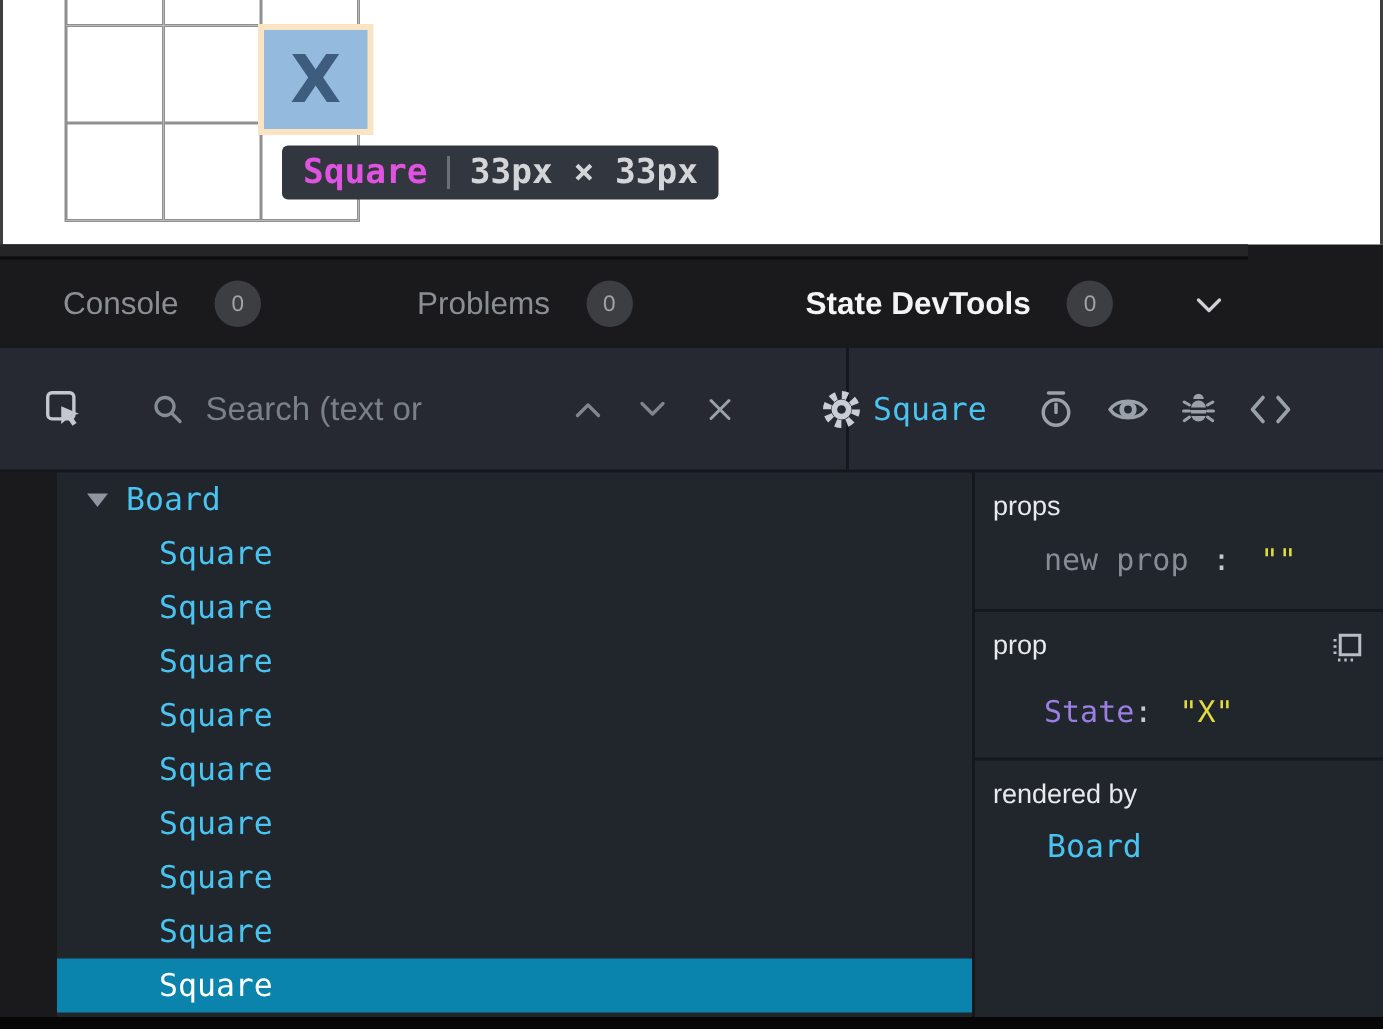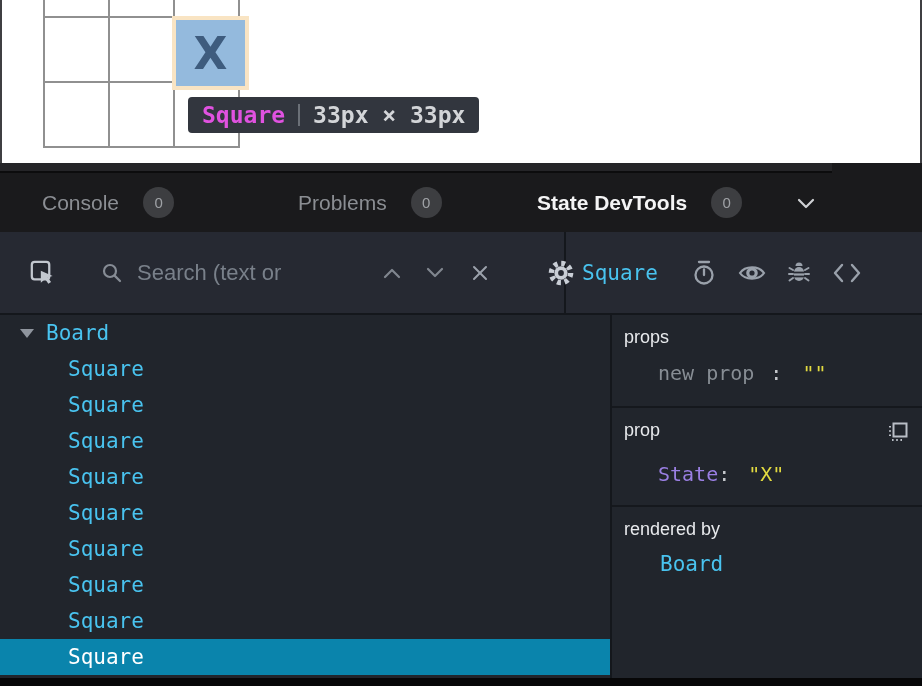--- a/index.html
+++ b/index.html
@@ -26,41 +26,41 @@
   .el-tooltip .comp { color:#e052e0; }
   .el-tooltip .vbar { width:2px; height:22px; background:#6b7077; }
   .el-tooltip .size { color:#d3d5d8; }
 
   
   .tabbar { position:absolute; left:0; top:163px; width:832px; height:69px; background:#1a1a1c; }
   .tabbar::before { content:""; position:absolute; left:0; top:0; width:100%; height:8px; background:#252528; }
   .tabbar::after  { content:""; position:absolute; left:0; top:8px; width:100%; height:2px; background:#0c0c0d; }
   .tab { position:absolute; top:10px; bottom:0; display:flex; align-items:center; gap:24px;
          font-size:21px; color:#8b8e93; cursor:default; }
-  .tab.t0 { left:42px; }  .tab.t1 { left:298px;justify-content:space-between; }
+  .tab.t0 { left:42px; }  .tab.t1 { left:278px;justify-content:space-between; }
   .tab.t2 { left:537px; color:#f4f4f5; font-weight:bold; }
   .badge { width:31px; height:31px; border-radius:50%; background:#3d3e41; color:#9fa2a6;
            font-size:15px; font-weight:normal; display:flex; align-items:center; justify-content:center; }
   .tab-chevron { position:absolute; right:16px; top:10px; bottom:0; display:flex; align-items:center; }
 
   
   .toolbar-row { position:absolute; left:0; top:232px; width:922px; height:83px;
                  background:#262932; border-bottom:2px solid #14171c; display:flex; }
   .toolbar-left { width:566px; height:100%; border-right:2px solid #14171c;
                   display:flex; align-items:center; padding-left:29px; }
   .toolbar-right { flex:1; height:100%; display:flex; align-items:center; padding:0 12px 0 16px; }
   .tb-divider { width:2px; height:38px; background:#454a52; }
   .icon-btn { display:flex; align-items:center; justify-content:center; color:#9aa1ab; }
   .search-input { background:transparent; border:none; outline:none; width:218px;
                   font-family:"Liberation Sans", sans-serif; font-size:22px; color:#dfe2e6; }
   .search-input::placeholder { color:#79808a; }
   .sel-comp-name { font-family:"DejaVu Sans Mono", monospace; font-size:21px; color:#49c3ef; }
   .hdr-icons { margin-left:33px; display:flex; align-items:center; gap:21px; color:#c6cbd2; }
 
-  .content { position:absolute; left:0; top:315px; width:922px; height:363px; display:flex; }
+  .content { position:absolute; left:0; top:315px; width:922px; height:363px; display:flex;padding-left:38px; }
   .tree-panel { width:612px; background:#21252c; border-right:2px solid #14171c; overflow:hidden;
                 font-family:"DejaVu Sans Mono", monospace; font-size:21px; color:#49c3ef; }
   .trow { height:36px; display:flex; align-items:center; padding-left:68px; cursor:default; white-space:pre; }
   .trow.root { padding-left:20px; gap:12px; }
   .trow.sel { background:#0a84ac; color:#ffffff; }
   .tri-down { width:0; height:0; border-left:7px solid transparent; border-right:7px solid transparent;
               border-top:9px solid #8f959e; }
 
   .details-panel { flex:1; background:#21252c; display:flex; flex-direction:column; }
   .sec { border-bottom:2px solid #15181d; padding:12px 10px 0 12px; }

